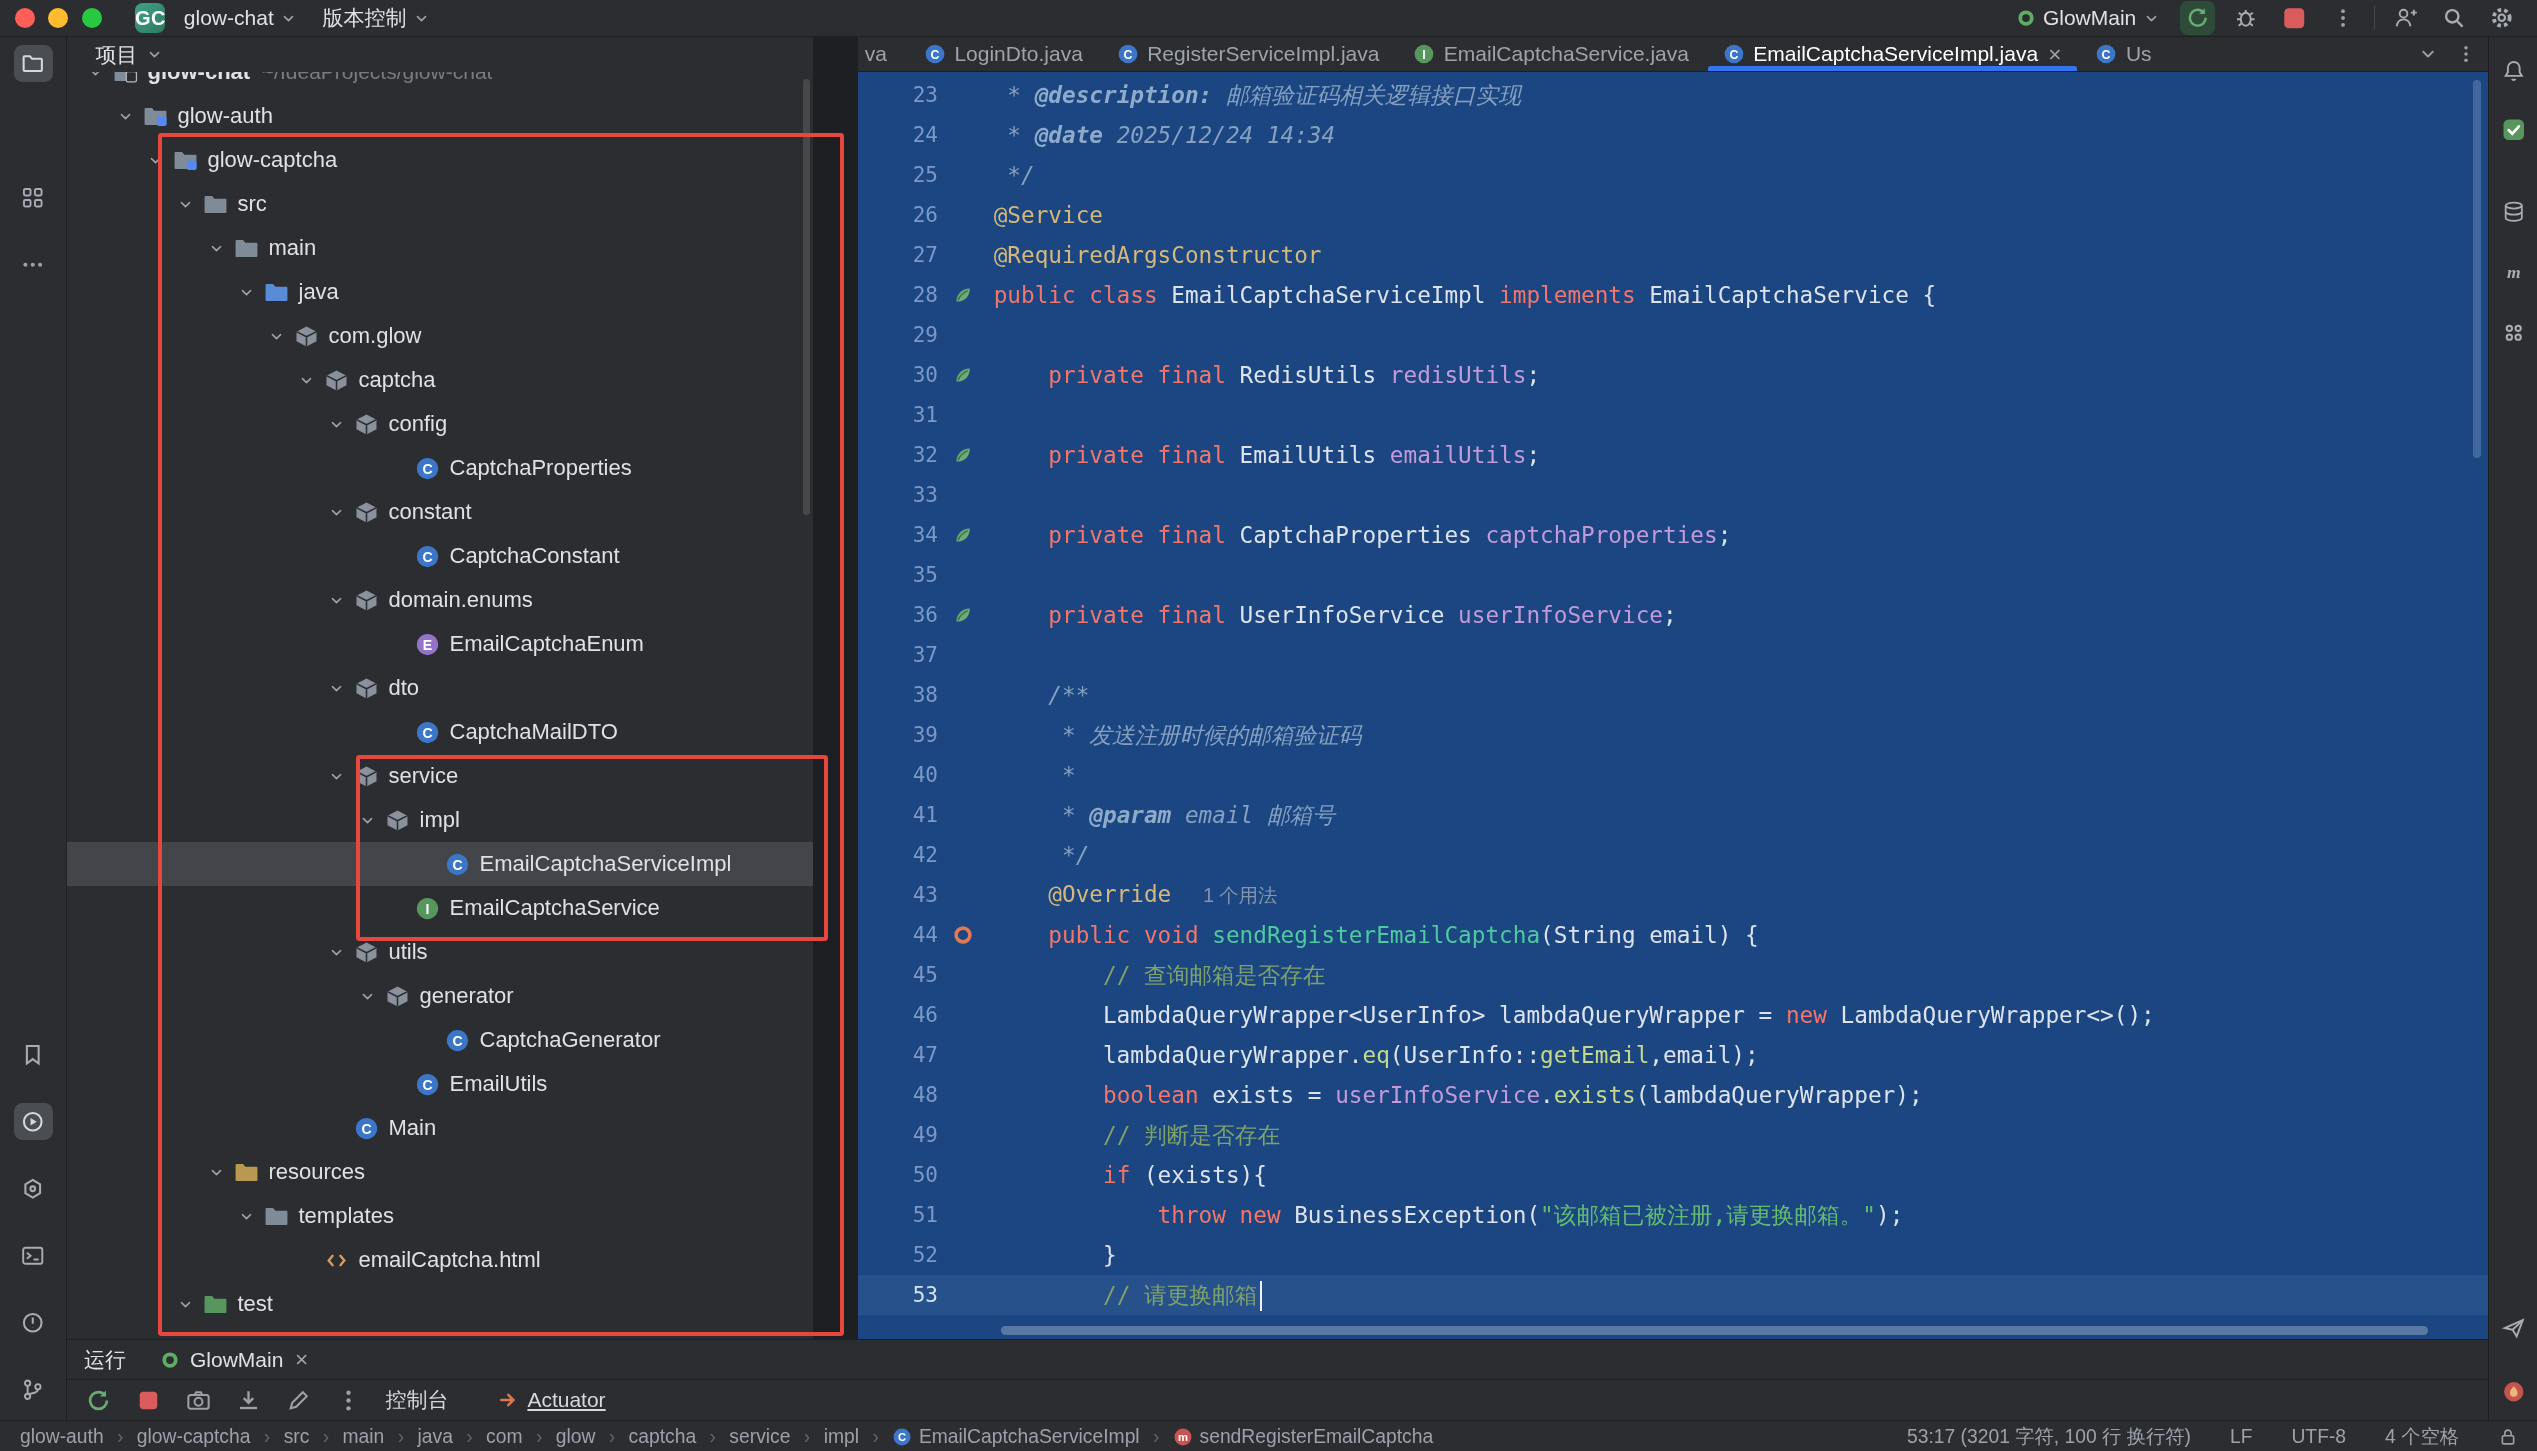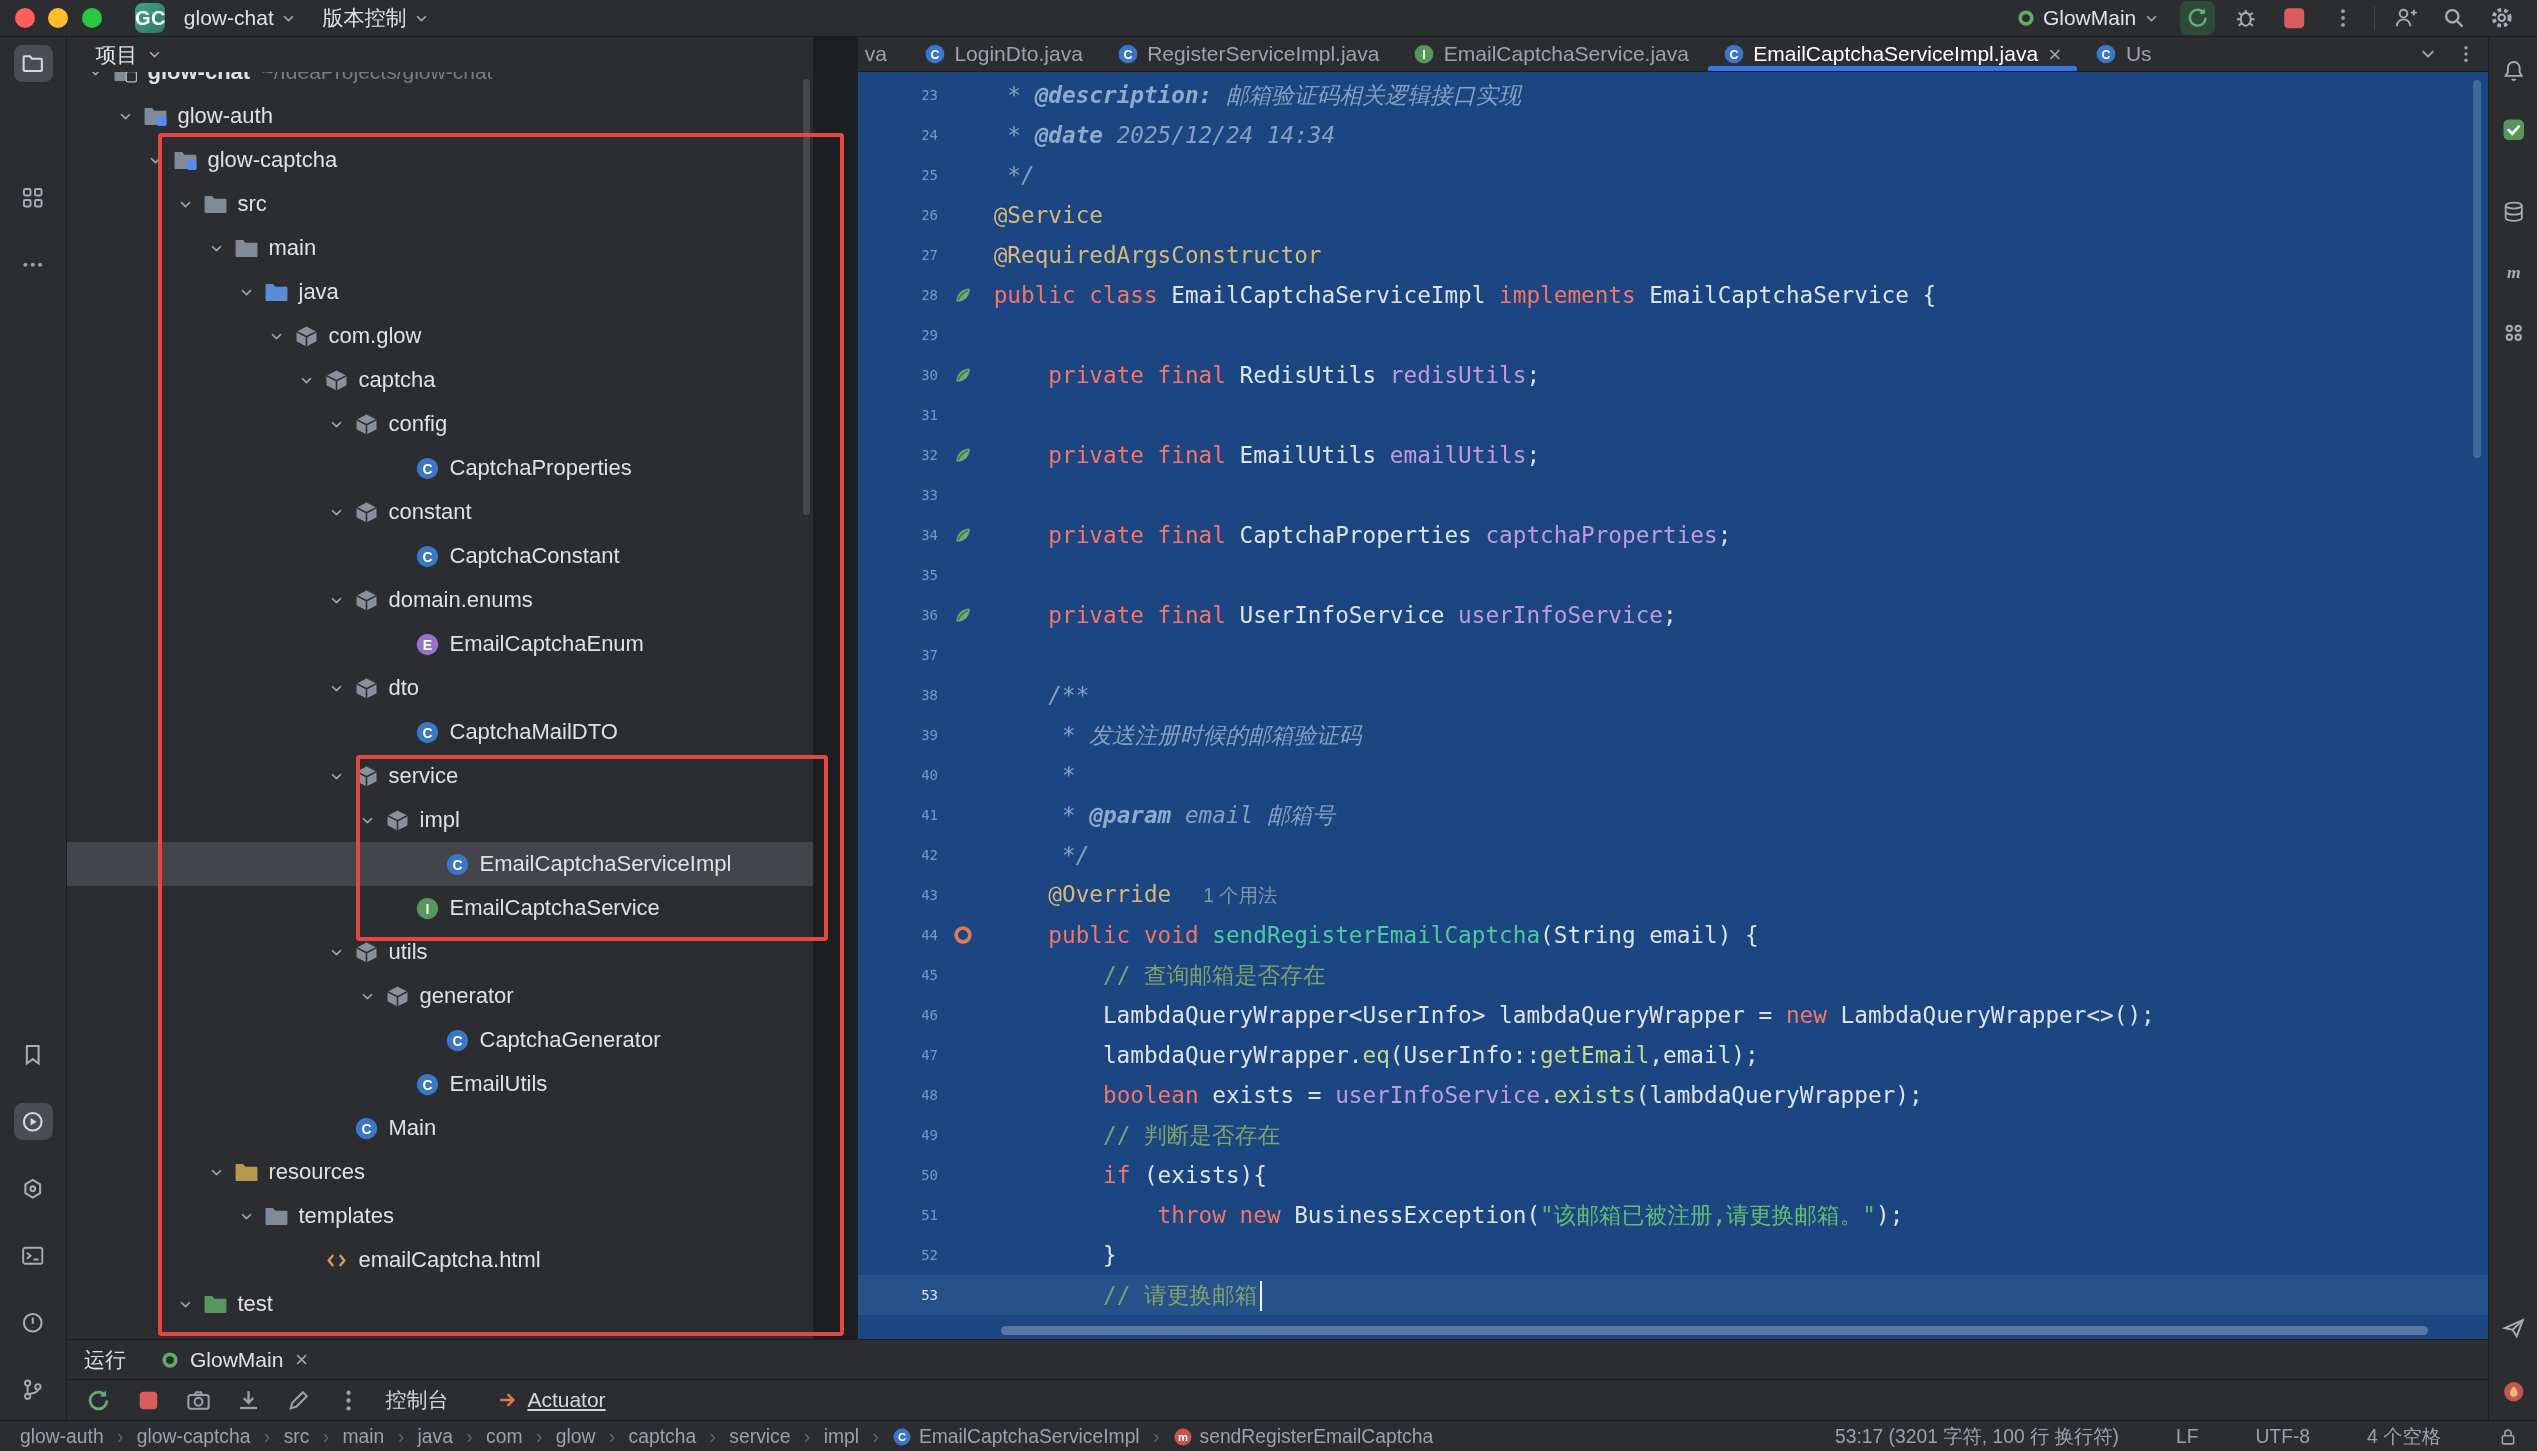--- a/index.html
+++ b/index.html
@@ -65,21 +65,21 @@
   .tab.active::after{content:"";position:absolute;left:1.7px;right:1.7px;bottom:0;height:5px;background:#3574f0;border-radius:2.5px 2.5px 0 0;}
   .tab.partial{overflow:hidden;}
   .tab.partial.pl{width:49px;padding:0 6.7px;}
   .tab.partial.pr{width:84px;}
   .tclose{font-size:22.7px;color:#9ea2ab;line-height:1;margin-left:1.7px;}
   .tabbar-end{margin-left:auto;display:flex;align-items:center;gap:18.5px;padding-right:11.7px;color:#9ea2ab;font-size:21px;}
 
   
   .editor{flex:1;background:#1b4681;position:relative;overflow:hidden;font-family:"DejaVu Sans Mono","Liberation Mono",monospace;font-size:22.7px;padding-top:3.4px;}
   .cline{height:40px;display:flex;align-items:center;white-space:pre;}
-  .cline .ln{width:80px;text-align:right;color:#7b98c9;font-size:14px;flex:none;}
+  .cline .ln{width:80px;text-align:right;color:#7b98c9;font-size:21px;flex:none;}
   .cline .gi{width:39px;display:flex;justify-content:center;align-items:center;flex:none;margin-left:5px;}
   .cline .ct{margin-left:11.7px;}
   .cline.cur{background:rgba(190,215,255,.08);}
   .cline.cur .ln{color:#d4e2f7;}
   .tk-k{color:#f4756a}.tk-an{color:#d5b87a}.tk-s{color:#65bd72}
   .tk-dc{color:#85a0c0;font-style:italic}.tk-dt{color:#8fabcb;font-style:italic;font-weight:bold}
   .tk-cm{color:#7ea26c}.tk-f{color:#c39ad9}.tk-m{color:#4ec9a0}.tk-mc{color:#c4d98b}.tk-t{color:#dde3ed}
   .tk-ih{color:#8096ad;font-family:"Liberation Sans",sans-serif;font-size:19.3px;margin-left:32px;font-style:normal;}
   .caret{display:inline-block;width:2.5px;height:30px;background:#eef3fb;vertical-align:middle;margin-left:2.5px;}
   .vscroll{position:absolute;right:6.7px;top:8.4px;width:8.4px;height:378px;border-radius:4.2px;background:rgba(165,195,235,.28);}
@@ -92,21 +92,21 @@
   .runtab{display:flex;align-items:center;gap:10px;font-size:21px;color:#dfe1e5;}
   .runtool{height:40px;display:flex;align-items:center;gap:25px;padding-left:18.5px;}
   .rt-label{font-size:21px;color:#d5d8de;}
   .actuator{display:flex;align-items:center;gap:8.4px;margin-left:23.5px;text-decoration:underline;}
 
   
   .statusbar{height:32px;background:#2b2d30;border-top:0.8px solid #1e1f22;display:flex;align-items:center;padding:0 20px;font-size:19.3px;color:#9ca1ab;}
   .crumbs{display:flex;align-items:center;gap:13.4px;white-space:nowrap;}
   .crumb{display:flex;align-items:center;gap:6.7px;}
   .csep{color:#62666e;}
-  .sright{margin-left:auto;display:flex;align-items:center;gap:57px;white-space:nowrap;}
+  .sright{margin-left:auto;display:flex;align-items:center;gap:39px;white-space:nowrap;}
 
   
   .annot{position:absolute;border:4.2px solid #e8473f;border-radius:3.4px;pointer-events:none;z-index:50;}
   #ann-big{left:158px;top:133px;width:686px;height:1203px;}
   #ann-small{left:356px;top:755px;width:472px;height:186px;}
 </style>
 </head>
 <body>
 
 <div class="annot" id="ann-big"></div>

